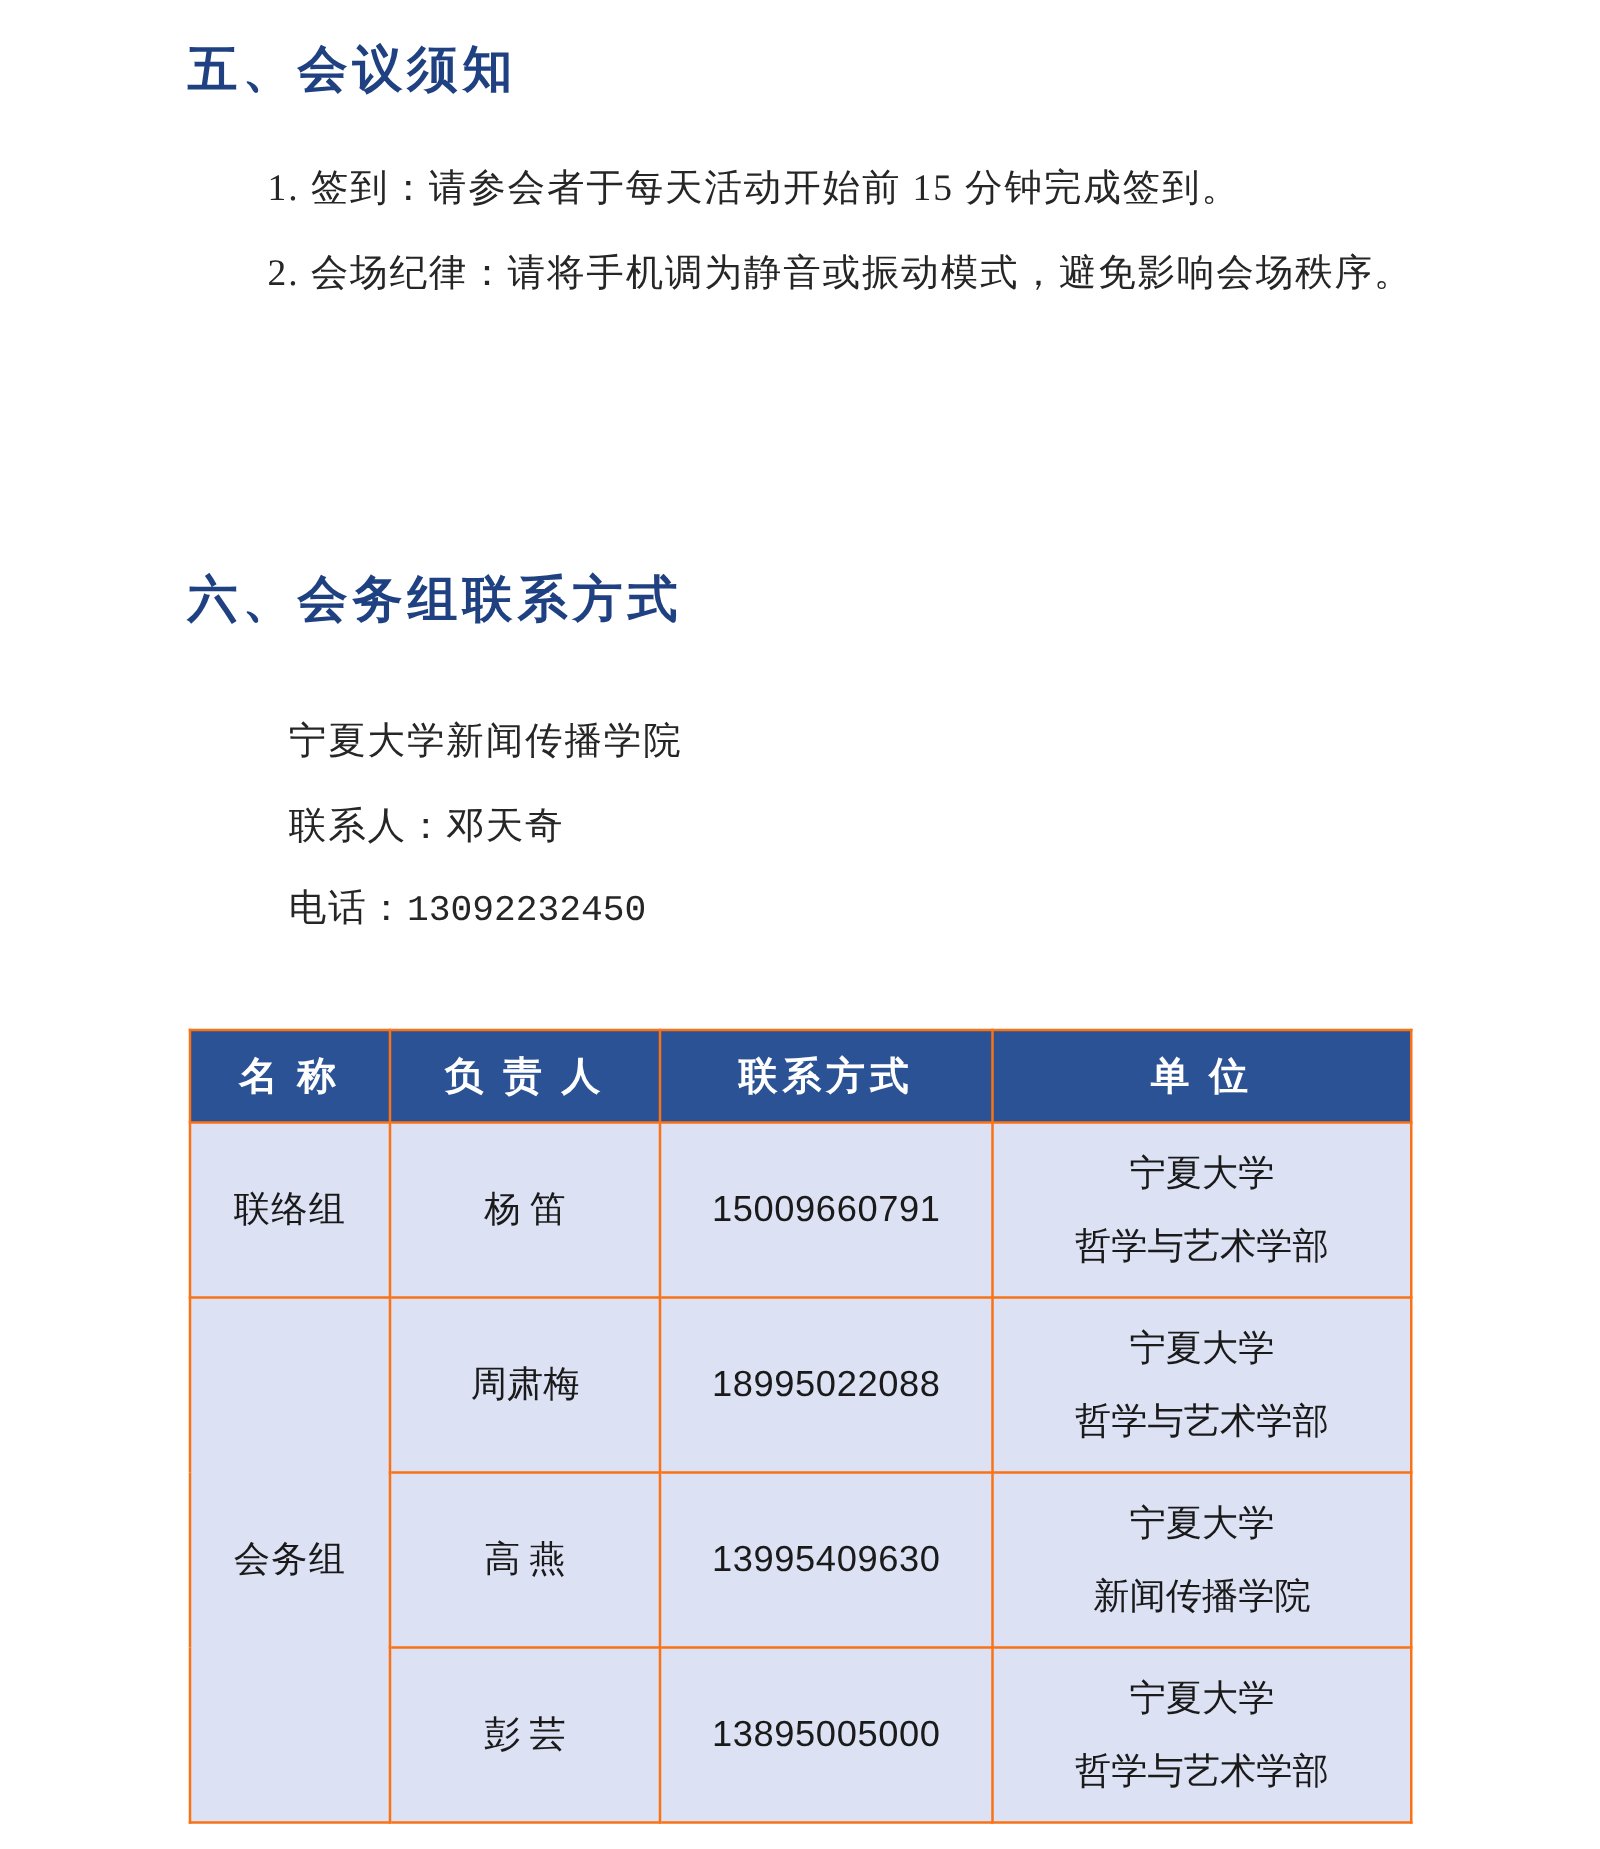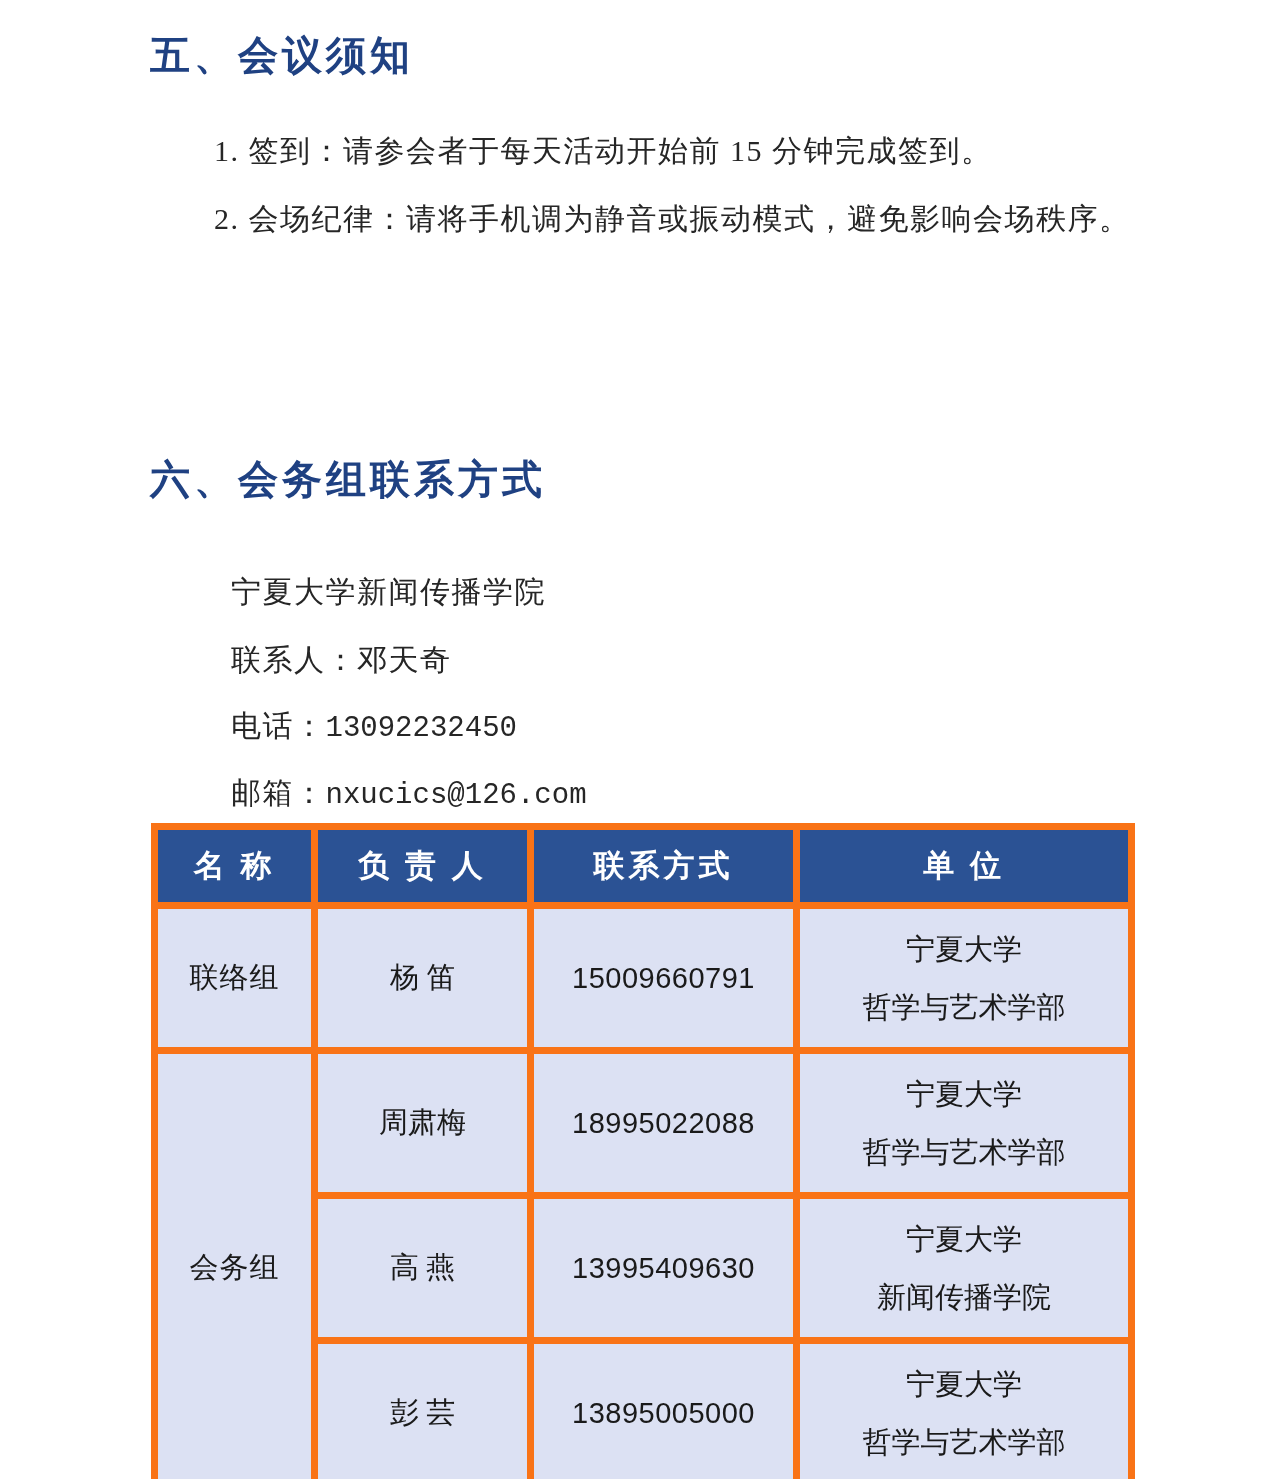--- a/index.html
+++ b/index.html
@@ -65,21 +65,21 @@
   }
 
   table.contacts {
     position: absolute;
     top: 823px;
     left: 151px;
     border-collapse: collapse;
     table-layout: fixed;
   }
   table.contacts th, table.contacts td {
-    border: 7px solid #f97316;
+    border: 2px solid #f97316;
     text-align: center;
     vertical-align: middle;
     padding: 4px;
   }
   table.contacts th {
     height: 64px;
     background: #2b5294;
     color: #ffffff;
     font-size: 31px;
     font-weight: bold;
@@ -117,21 +117,20 @@
 
 
   <h2 class="section-title" id="title-contact">六、会务组联系方式</h2>
 
   <p class="contact-line" id="contact-line-0">宁夏大学新闻传播学院</p>
 
   <p class="contact-line" id="contact-line-1"><span>联系人：</span><span>邓天奇</span></p>
 
   <p class="contact-line" id="contact-line-2"><span>电话：</span><span class="mono">13092232450</span></p>
 
-  <p class="contact-line" id="contact-line-3"><span>邮箱：</span><span class="mono">nxucics@126.com</span></p>
 
   <table class="contacts">
     <colgroup>
       <col style="width:160px">
       <col style="width:216px">
       <col style="width:266px">
       <col style="width:335px">
     </colgroup>
     <thead>
       <tr>

